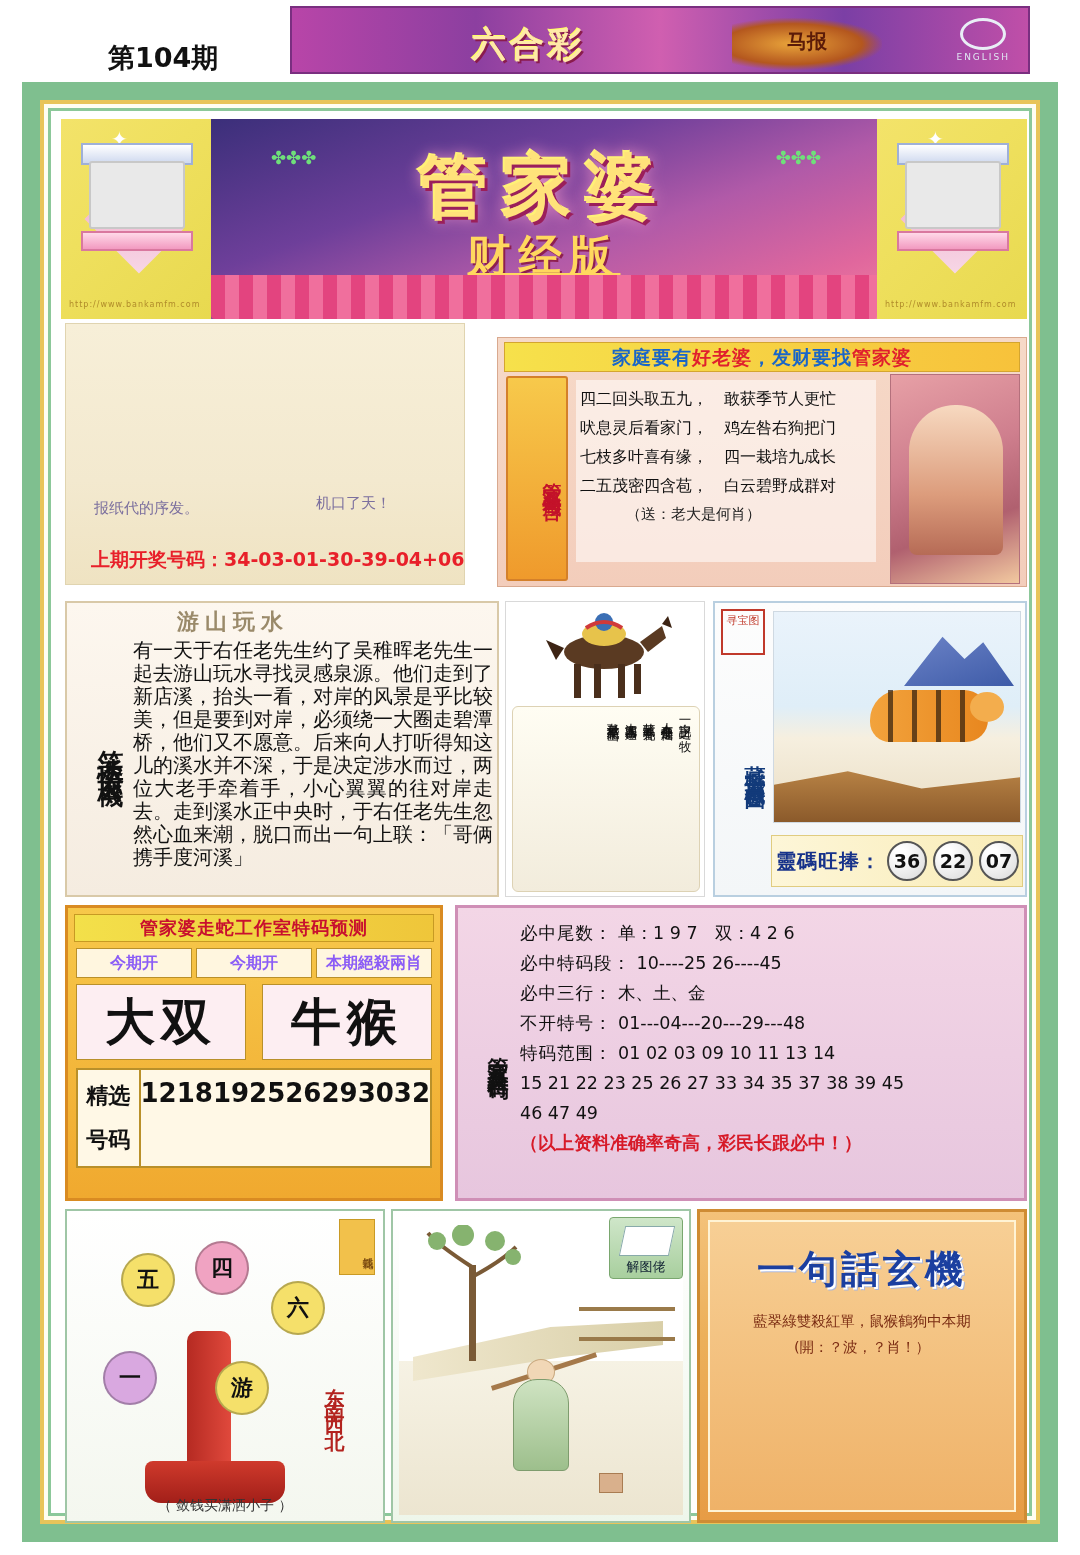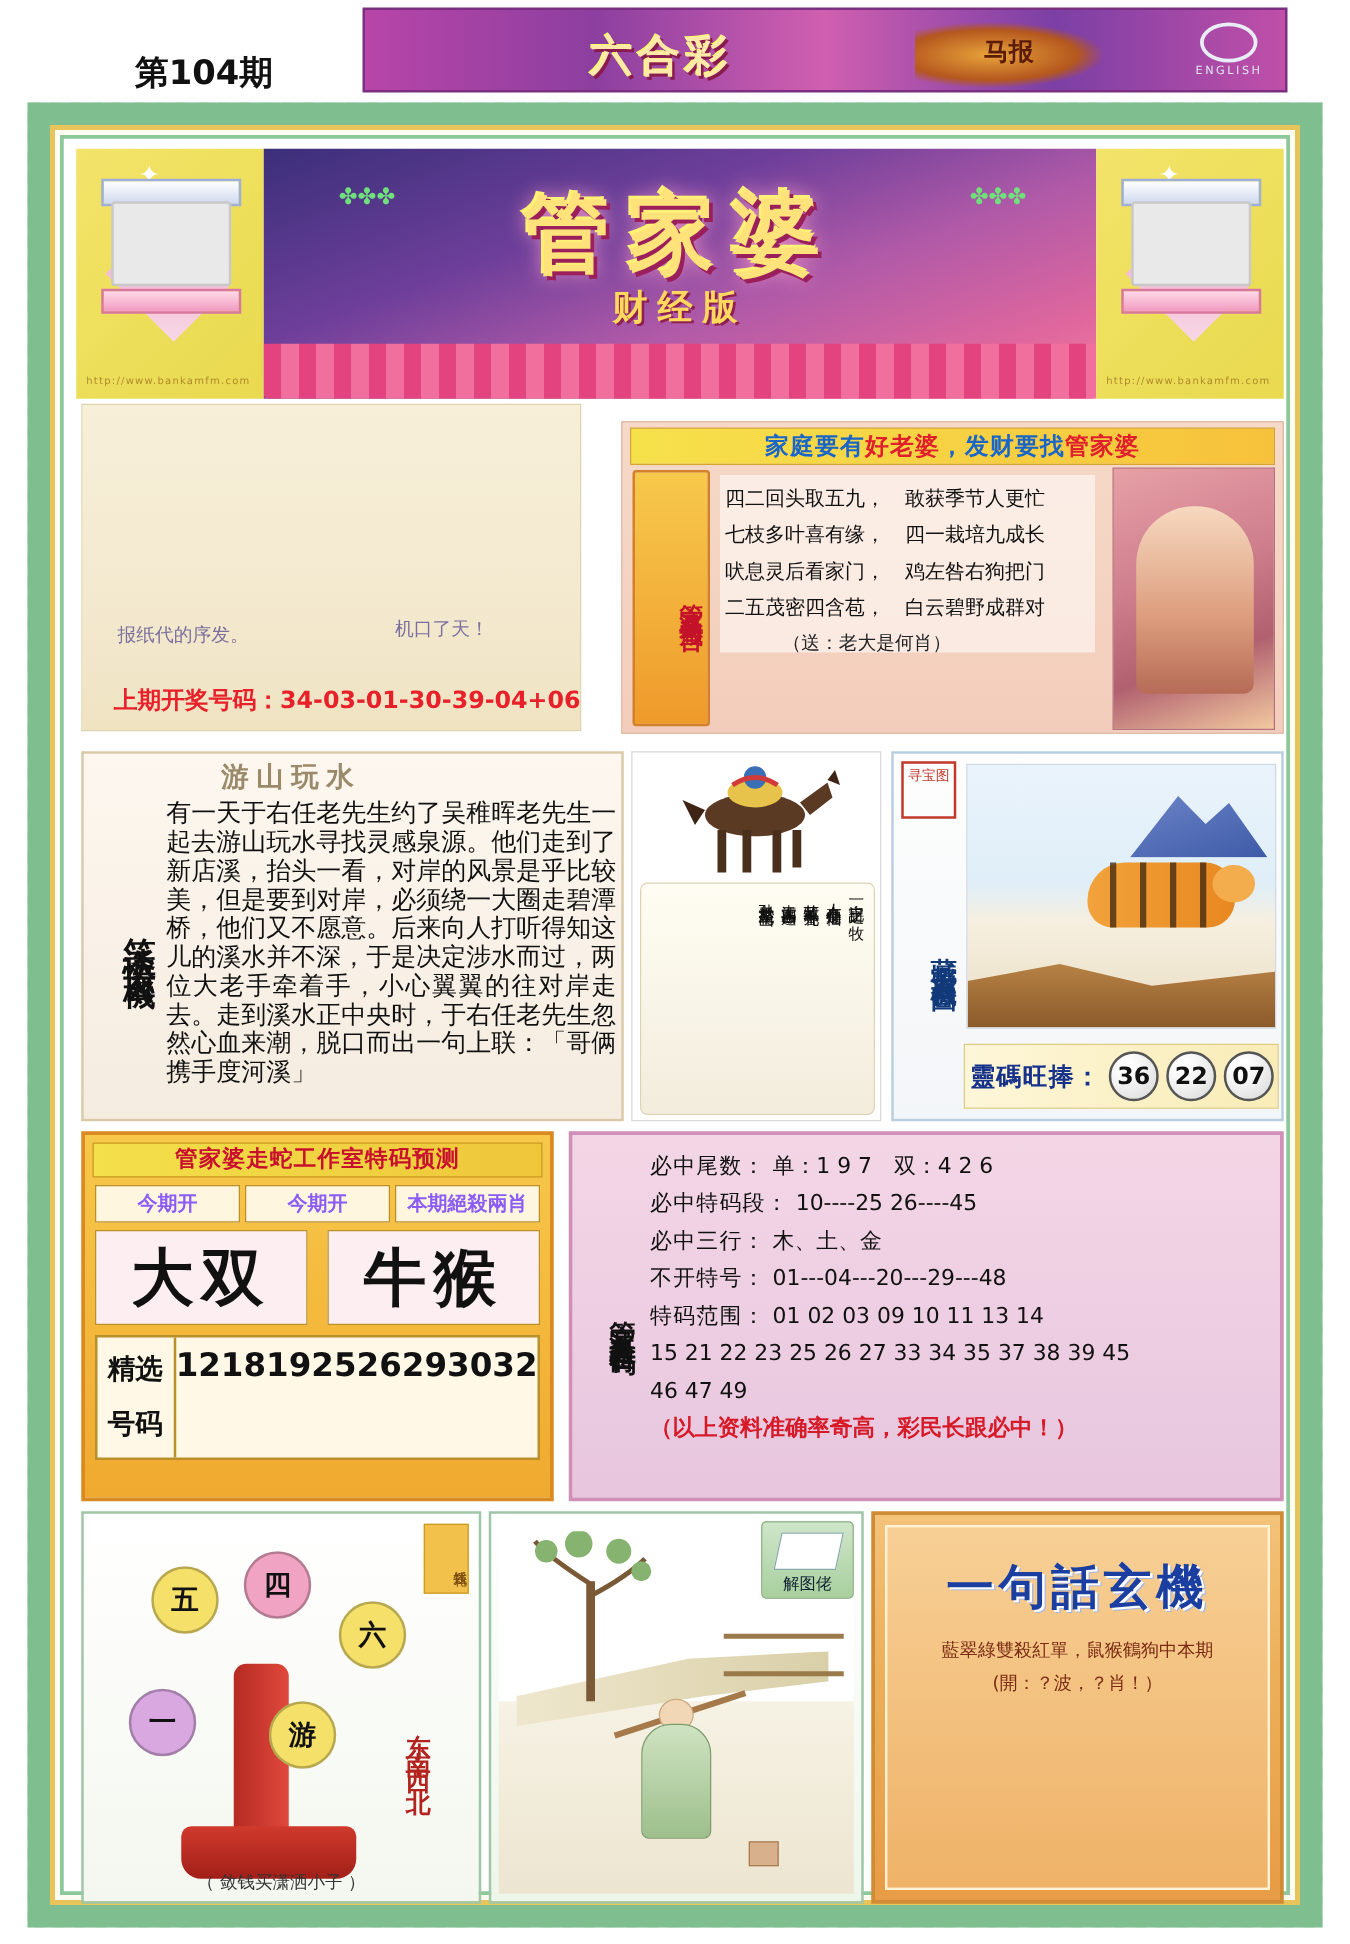--- a/index.html
+++ b/index.html
@@ -109,22 +109,22 @@
   }
   .mc-title{
     position:absolute; left:50%; top:22px; transform:translateX(-50%);
     font-size:70px; font-weight:bold; color:#ffe27a;
     text-shadow:3px 3px 0 #9b1f5a, -2px -2px 0 #fff176, 0 0 16px #ff9ecb;
     letter-spacing:14px; white-space:nowrap;
     font-family:"DejaVu Sans", sans-serif;
   }
   .mc-sub{
     position:absolute; left:50%; top:108px; transform:translateX(-50%);
-    font-size:28px; font-weight:bold; color:#ffd85e;
-    text-shadow:2px 2px 0 #8e1f4f; letter-spacing:8px; white-space:nowrap;
+    font-size:43px; font-weight:bold; color:#ffd85e;
+    text-shadow:2px 2px 0 #8e1f4f; letter-spacing:8px; white-space:nowrap;text-decoration:underline;
   }
   .mc-tassels{
     position:absolute;left:0;bottom:0;width:100%;height:44px;
     background:repeating-linear-gradient(90deg,#e3447f 0 14px,#f06f9d 14px 28px);
     border-radius:0 0 4px 4px;
   }
   .mc-spark{ position:absolute;color:#6fe07a;font-size:18px;}
 
   
   .row2{ position:absolute; left:0; top:204px; width:966px; height:275px;}
@@ -154,21 +154,21 @@
   .poem-head .red{color:#e01f2d;}
   .poem-side{
     position:absolute;left:8px;top:38px;width:62px;height:205px;
     background:linear-gradient(180deg,#f7c94b,#ef9a2c);
     border:2px solid #d4802a;border-radius:3px;
     writing-mode:vertical-rl; text-orientation:upright;
     font-size:19px;font-weight:bold;color:#c3122a;
     padding:8px 0; text-align:center; letter-spacing:3px;
   }
   .poem-body{
-    position:absolute;left:78px;top:42px;width:300px;height:142px;
+    position:absolute;left:78px;top:42px;width:300px;height:182px;
     background:rgba(255,255,255,.55);
     padding:4px 4px; font-size:16px;line-height:29px;color:#111;
   }
   .poem-body .ln{ white-space:nowrap;}
   .poem-note{ font-size:15px;color:#222; padding-left:46px;}
   .poem-photo{
     position:absolute;right:6px;top:36px;width:130px;height:210px;
     background:linear-gradient(160deg,#e7a0a6,#cf7f8e 40%,#b0606f 70%,#f2c9a0 100%);
     border:1px solid #b4707c;
   }
@@ -489,22 +489,22 @@
       <span>上期开奖号码：</span><span>34-03-01-30-39-04+06</span>
     </div>
 
     <div class="poem-block">
       <div class="poem-head">
         <span>家庭要有</span><span class="red">好老婆</span><span>，发财要找</span><span class="red">管家婆</span>
       </div>
       <div class="poem-side">管家婆八句箴言</div>
       <div class="poem-body">
         <div class="ln">四二回头取五九，　敢获季节人更忙</div>
+        <div class="ln">吠息灵后看家门，　鸡左咎右狗把门</div>
         <div class="ln">七枝多叶喜有缘，　四一栽培九成长</div>
-        <div class="ln">吠息灵后看家门，　鸡左咎右狗把门</div>
         <div class="ln">二五茂密四含苞，　白云碧野成群对</div>
         <div class="poem-note">（送：老大是何肖）</div>
       </div>
       <div class="poem-photo">
         <div class="fig"></div>
       </div>
     </div>
   </div>
 
   <div class="row3">

